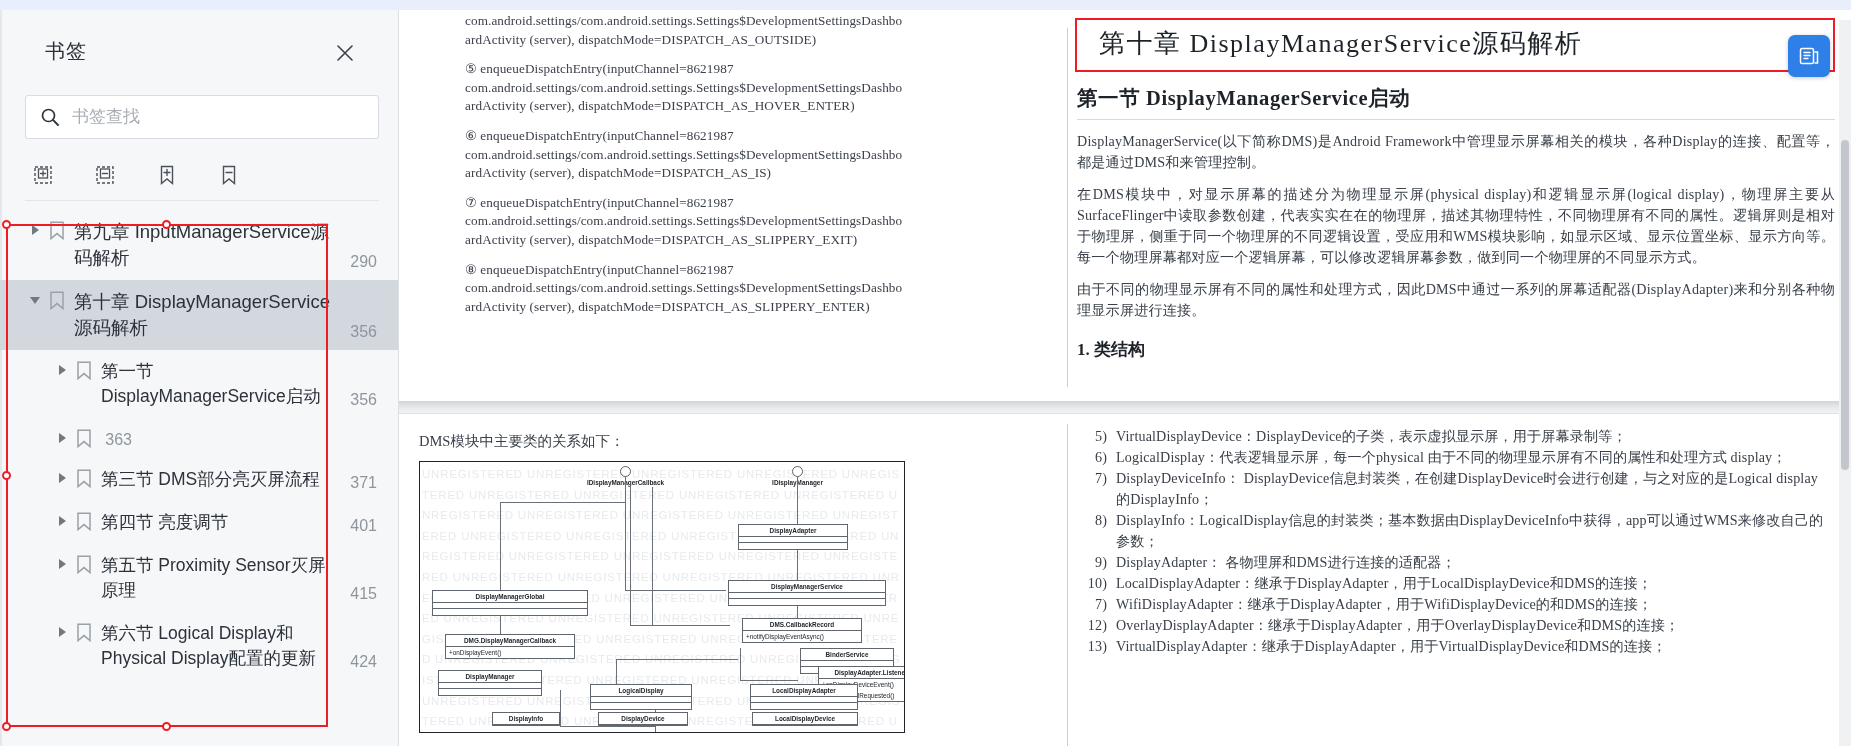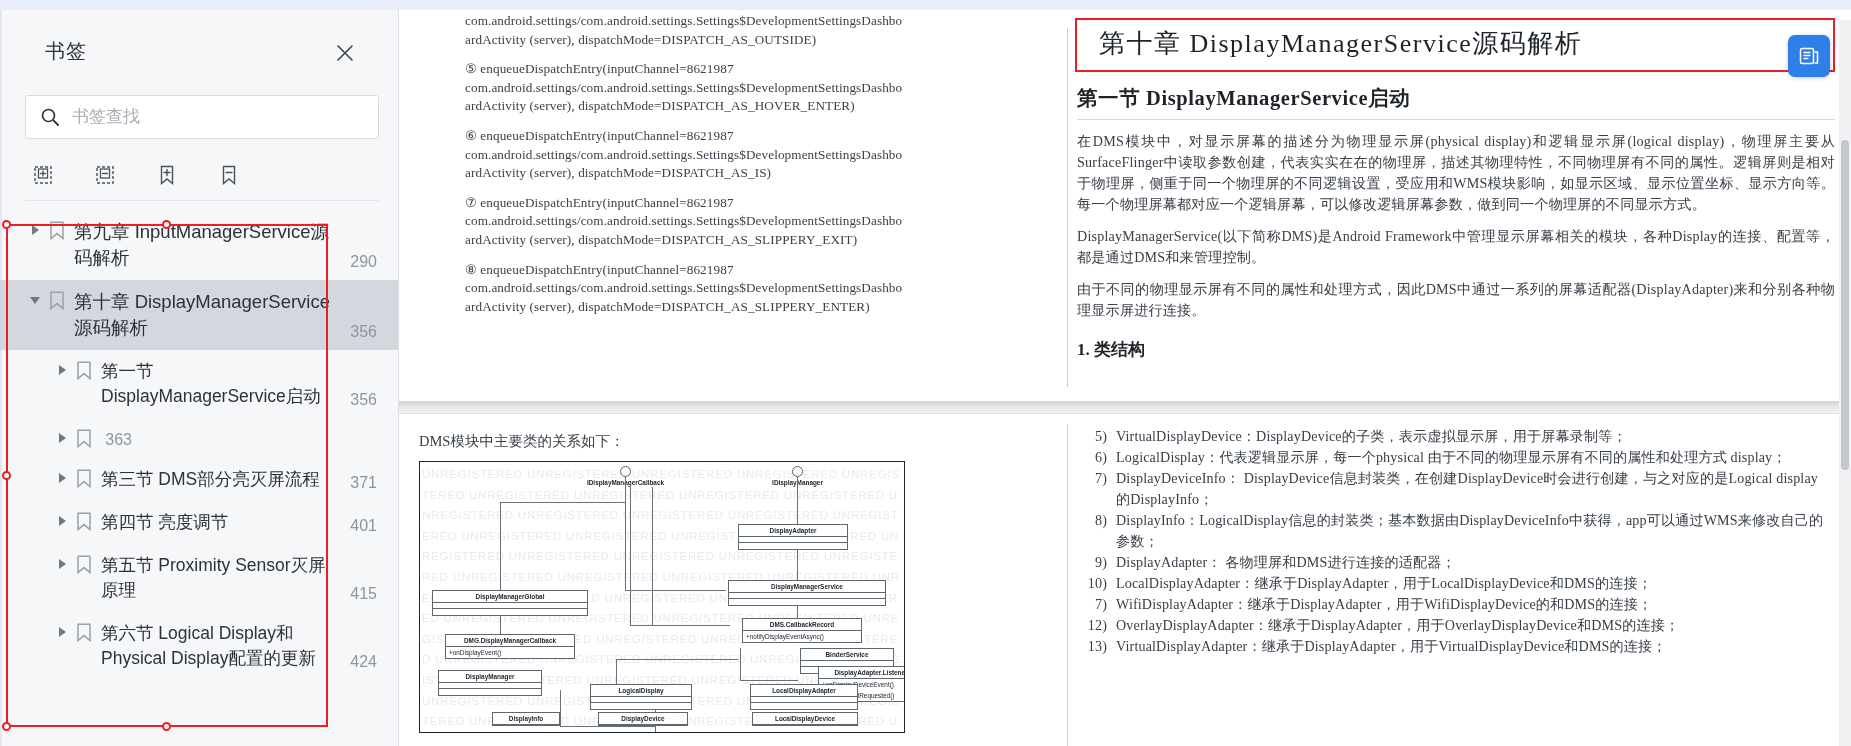--- a/index.html
+++ b/index.html
@@ -458,22 +458,22 @@
 ardActivity (server), dispatchMode=DISPATCH_AS_SLIPPERY_ENTER)</div>
           </div>
       </div>
 
       <div class="col col-right" style="top:0;">
         <div class="ch-title-box">
           <div class="ch-title">第十章 DisplayManagerService源码解析</div>
         </div>
         <div class="sec-title">第一节 DisplayManagerService启动</div>
         <div id="p1-paras">
+            <p class="para">DisplayManagerService(以下简称DMS)是Android Framework中管理显示屏幕相关的模块，各种Display的连接、配置等，都是通过DMS和来管理控制。</p>
             <p class="para">在DMS模块中，对显示屏幕的描述分为物理显示屏(physical display)和逻辑显示屏(logical display)，物理屏主要从SurfaceFlinger中读取参数创建，代表实实在在的物理屏，描述其物理特性，不同物理屏有不同的属性。逻辑屏则是相对于物理屏，侧重于同一个物理屏的不同逻辑设置，受应用和WMS模块影响，如显示区域、显示位置坐标、显示方向等。每一个物理屏幕都对应一个逻辑屏幕，可以修改逻辑屏幕参数，做到同一个物理屏的不同显示方式。</p>
-            <p class="para">DisplayManagerService(以下简称DMS)是Android Framework中管理显示屏幕相关的模块，各种Display的连接、配置等，都是通过DMS和来管理控制。</p>
             <p class="para">由于不同的物理显示屏有不同的属性和处理方式，因此DMS中通过一系列的屏幕适配器(DisplayAdapter)来和分别各种物理显示屏进行连接。</p>
           </div>
         <div class="sub-head">1. 类结构</div>
       </div>
     </div>
 
     <div class="page-gap"></div>
 
     <div class="page page-2">
       <div class="col-divider2"></div>

